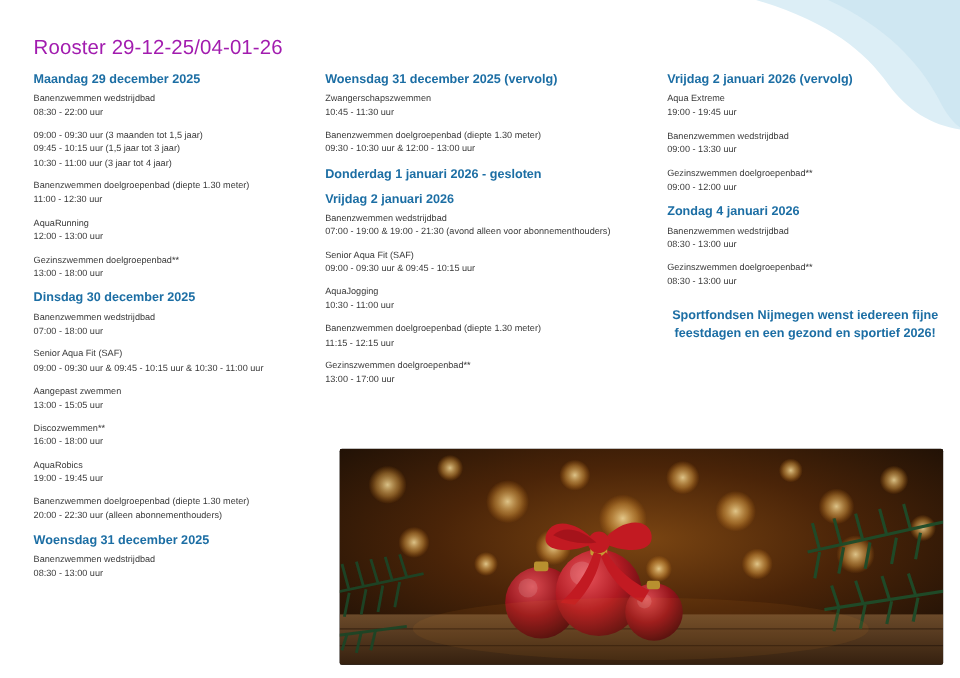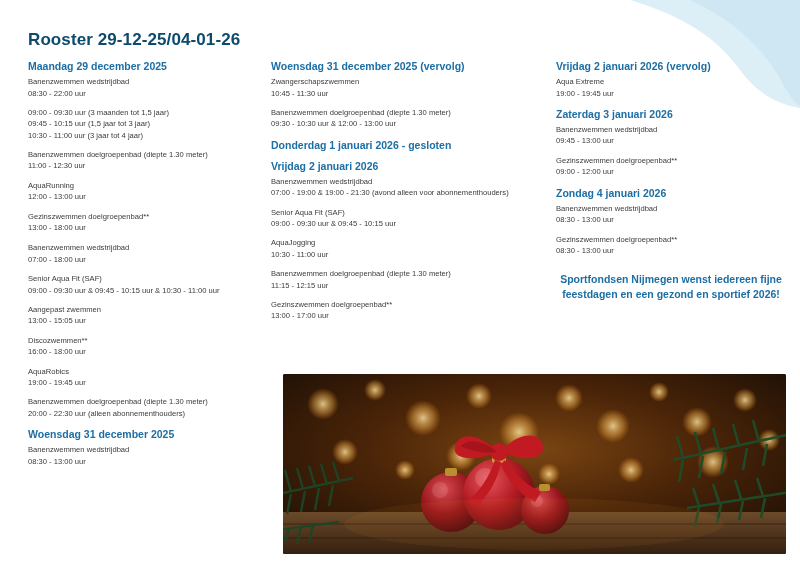--- a/index.html
+++ b/index.html
@@ -29,22 +29,22 @@
     width: 230px;
     height: 110px;
     overflow: hidden;
     pointer-events: none;
   }
   .title {
     position: absolute;
     left: 28px;
     top: 30px;
     font-size: 17px;
-    font-weight: bold;
-    color: #0c4a6e;
+    font-weight: normal;
+    color: #a21caf;
     letter-spacing: 0.1px;
   }
   .col {
     position: absolute;
     top: 60px;
   }
   .col1 { left: 28px; width: 226px; }
   .col2 { left: 271px; width: 240px; }
   .col3 { left: 556px; width: 230px; }
 
@@ -133,20 +133,21 @@
         <p class="act">AquaRunning</p>
         <p class="times">12:00 - 13:00 uur</p>
       </div>
       <div class="blk">
         <p class="act">Gezinszwemmen doelgroepenbad**</p>
         <p class="times">13:00 - 18:00 uur</p>
       </div>
     </div>
 
     <div class="sect">
+      <div class="day-head">Dinsdag 30 december 2025</div>
       <div class="blk">
         <p class="act">Banenzwemmen wedstrijdbad</p>
         <p class="times">07:00 - 18:00 uur</p>
       </div>
       <div class="blk">
         <p class="act">Senior Aqua Fit (SAF)</p>
         <p class="times">09:00 - 09:30 uur &amp; 09:45 - 10:15 uur &amp; 10:30 - 11:00 uur</p>
       </div>
       <div class="blk">
         <p class="act">Aangepast zwemmen</p>
@@ -224,24 +225,23 @@
 
     <div class="sect">
       <div class="day-head">Vrijdag 2 januari 2026 (vervolg)</div>
       <div class="blk">
         <p class="act">Aqua Extreme</p>
         <p class="times">19:00 - 19:45 uur</p>
       </div>
     </div>
 
     <div class="sect">
-      <div class="day-head">Zaterdag 3 januari 2026</div>
-      <div class="blk">
-        <p class="act">Banenzwemmen wedstrijdbad</p>
-        <p class="times">09:45 - 13:00 uur</p>
+      <div class="blk">
+        <p class="act">Banenzwemmen wedstrijdbad</p>
+        <p class="times">09:00 - 13:30 uur</p>
       </div>
       <div class="blk">
         <p class="act">Gezinszwemmen doelgroepenbad**</p>
         <p class="times">09:00 - 12:00 uur</p>
       </div>
     </div>
 
     <div class="sect">
       <div class="day-head">Zondag 4 januari 2026</div>
       <div class="blk">

